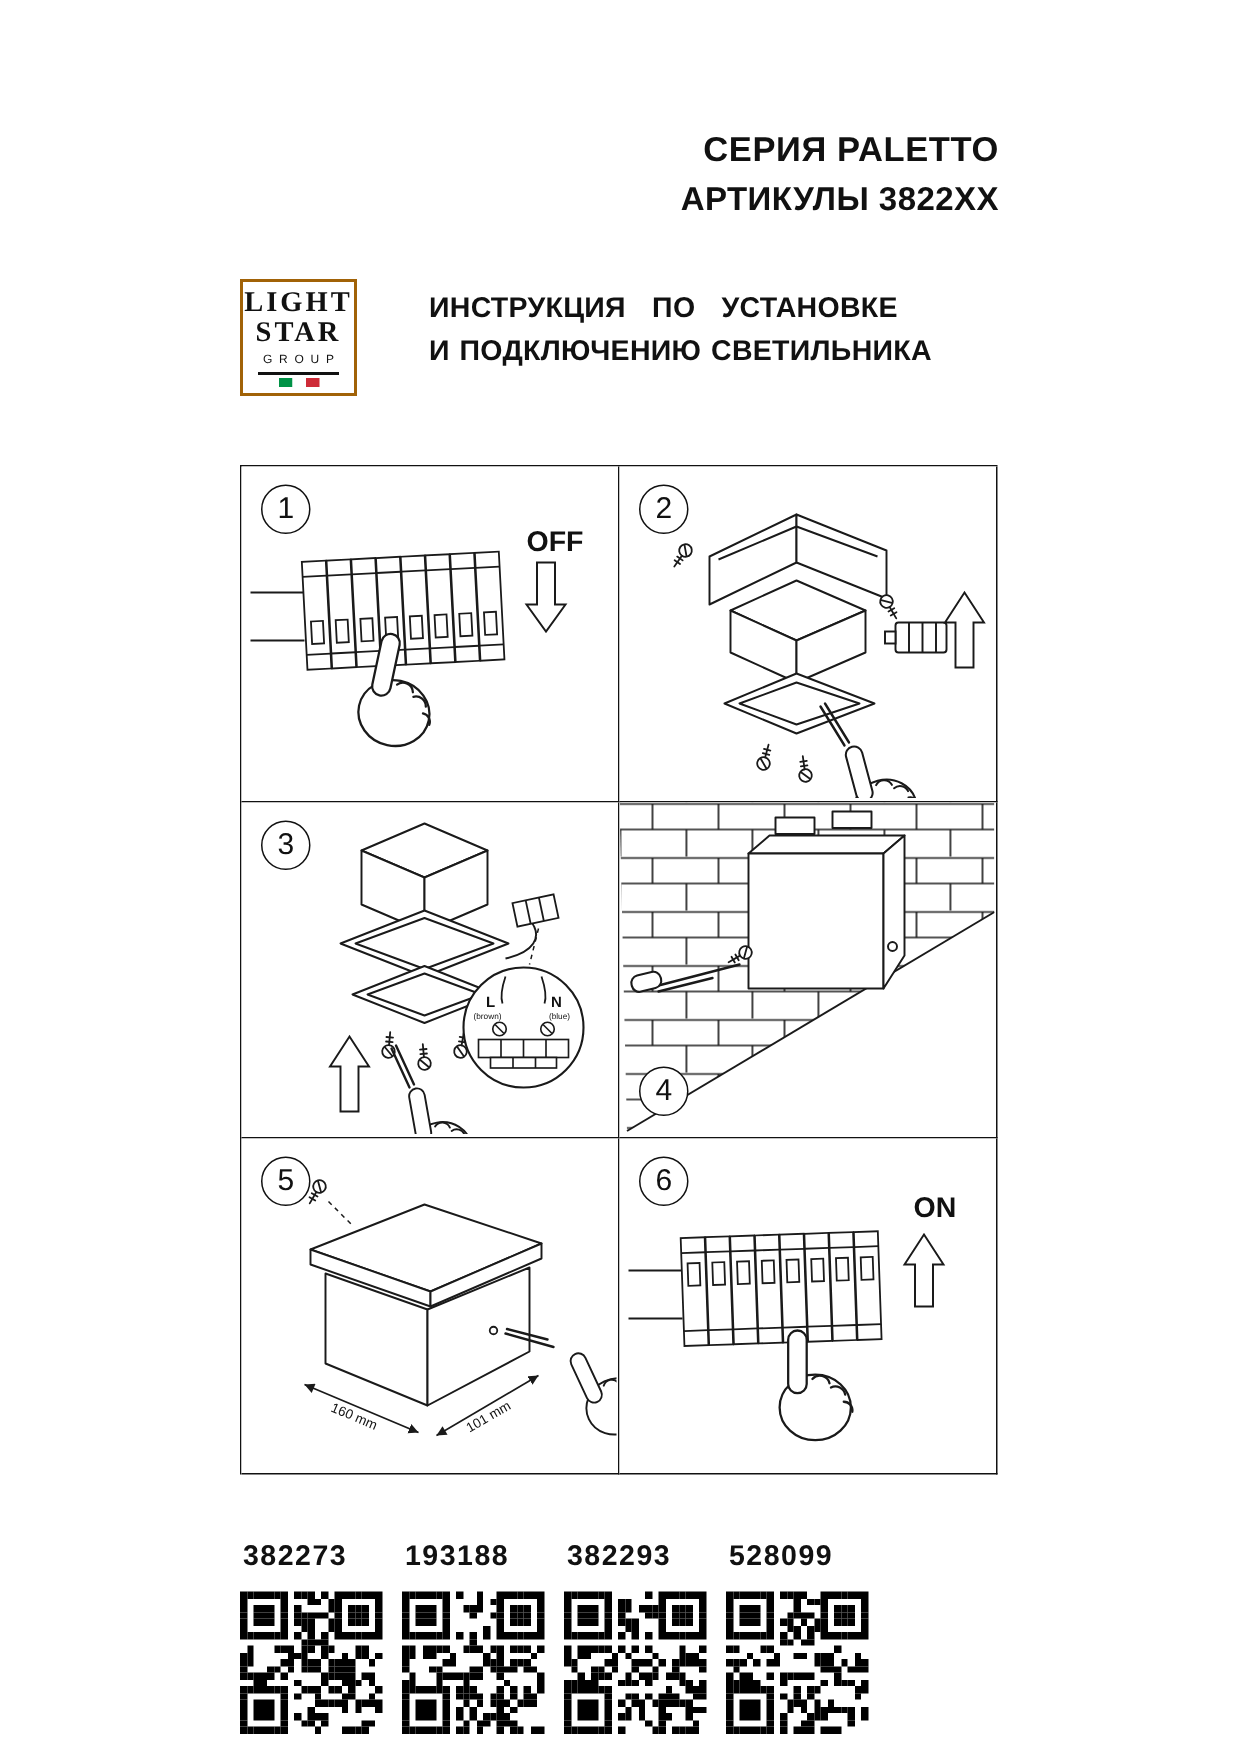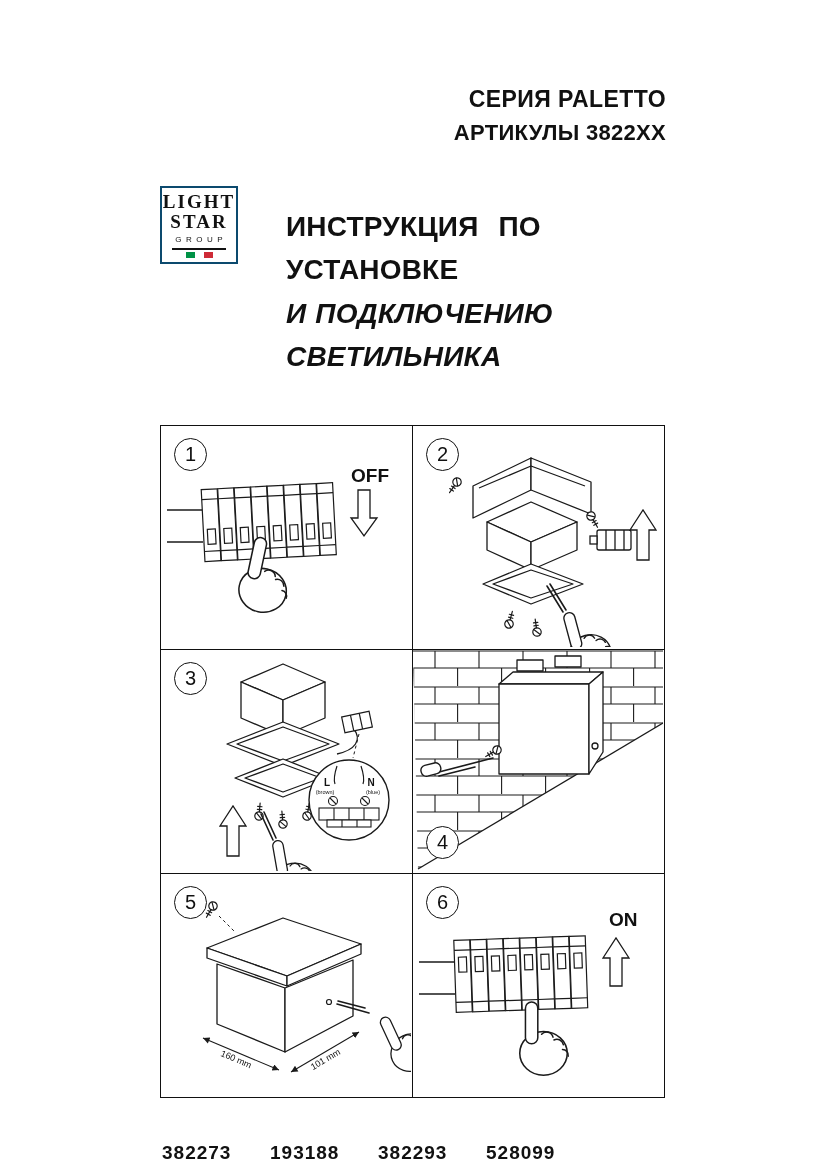--- a/index.html
+++ b/index.html
@@ -3,29 +3,29 @@
 <meta charset="utf-8">
 <style>
   html,body{margin:0;padding:0;background:#fff;}
   body{width:826px;height:1168px;font-family:"Liberation Sans",sans-serif;color:#111;overflow:hidden;}
   svg{font-family:"Liberation Sans",sans-serif;}
   .content{width:506px;margin:0 auto;padding-top:86px;}
   .doc-header{text-align:right;}
   .series{font-size:23px;font-weight:700;letter-spacing:.4px;}
   .articles{font-size:22px;font-weight:700;margin-top:7px;letter-spacing:.3px;}
   .brand-row{display:flex;align-items:flex-start;margin-top:40px;}
-  .logo-box{width:78px;height:78px;border:2px solid #0c4a6e;box-sizing:border-box;display:flex;flex-direction:column;align-items:center;justify-content:center;flex:0 0 auto;}
+  .logo-box{width:78px;height:78px;border:2px solid #a16207;box-sizing:border-box;display:flex;flex-direction:column;align-items:center;justify-content:center;flex:0 0 auto;}
   .logo-word{font-family:"Liberation Serif",serif;font-weight:700;font-size:19px;letter-spacing:2px;line-height:1.04;}
   .logo-group{font-size:8px;letter-spacing:4.5px;margin-top:3px;margin-right:-4.5px;}
   .logo-rule{width:54px;height:0;border-top:2px solid #111;margin-top:4px;}
   .flag{display:flex;margin-top:2px;}
   .flag span{display:block;width:9px;height:6px;}
-  .main-title{margin-left:48px;margin-top:19px;font-size:28px;font-weight:700;line-height:1.55;letter-spacing:.2px;}
+  .main-title{margin-left:48px;margin-top:5px;font-size:19px;font-weight:700;line-height:1.55;letter-spacing:.2px;}
   .title-line1{word-spacing:12px;}
-  .title-line2{word-spacing:1px;font-style:italic;}
+  .title-line2{word-spacing:1px;}
   .grid{margin-top:46px;display:grid;grid-template-columns:252px 252px;border-top:1.3px solid #111;border-left:1.3px solid #111;width:504px;}
   .cell{position:relative;width:252px;height:224px;border-right:1.3px solid #111;border-bottom:1.3px solid #111;box-sizing:border-box;background:#fff;}
   .cell svg.ill{position:absolute;left:0;top:0;}
   .step-circle{position:absolute;top:12px;left:13px;width:31px;height:31px;border:1.6px solid #111;border-radius:50%;display:flex;align-items:center;justify-content:center;font-size:20px;background:#fff;z-index:2;}
   .step-circle.bottom{top:auto;bottom:14px;}
   .qr-row{margin-top:44px;display:flex;justify-content:flex-start;}
   .qr-item{display:flex;flex-direction:column;align-items:flex-start;width:108px;}
   .qr-label{font-size:19px;font-weight:700;letter-spacing:1px;margin-bottom:12px;margin-left:2px;}
   .qr{display:grid;grid-template-columns:repeat(21,4.5px);grid-auto-rows:4.5px;background:#fff;}
   .qr div{width:4.5px;height:4.5px;}

